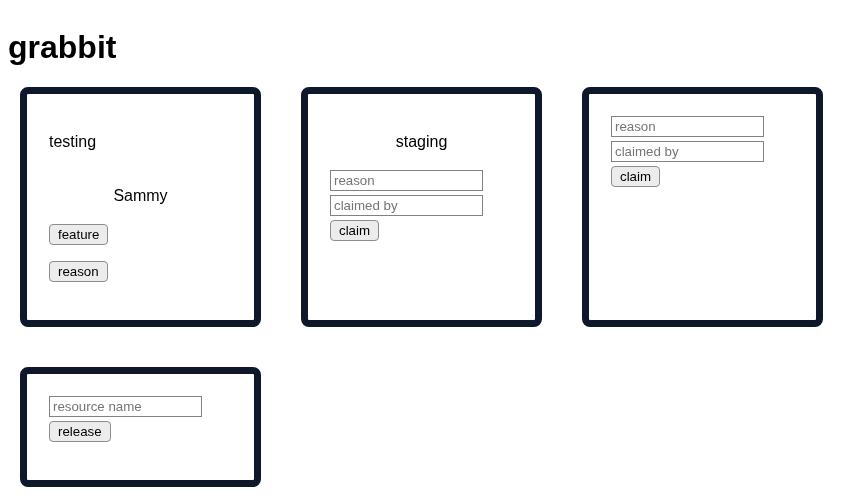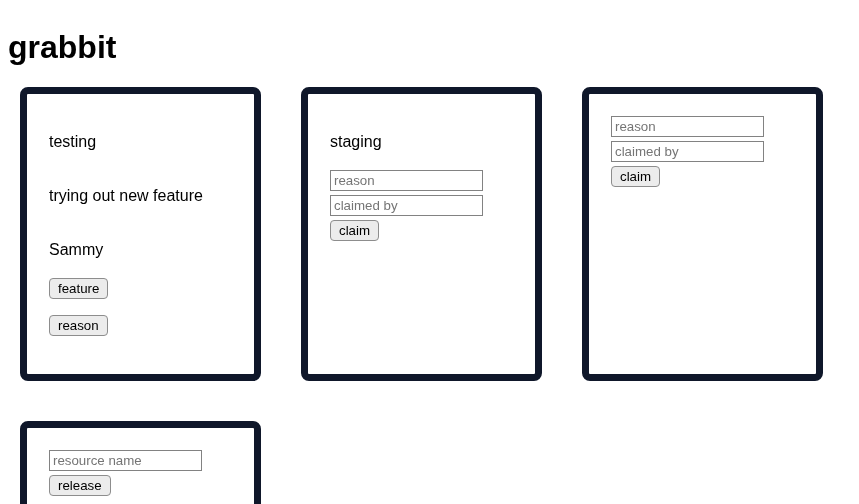--- a/index.html
+++ b/index.html
@@ -36,21 +36,21 @@
   .bottom-row {
     margin: 40px 12px 0 12px;
   }
   .card p {
     font-size: 16px;
     line-height: 19px;
     margin: 0;
   }
   .mt16 { margin-top: 16px !important; }
   .mb35 { margin-bottom: 35px !important; }
-  .mb19 { margin-bottom: 19px !important; }
+  .mb19 { margin-bottom: 19px !important; text-align: center; }
   .text-input {
     display: block;
     width: 153px;
     height: 21px;
     margin: 0 0 4px 0;
     padding: 1px 3px;
     border: 1px solid #828282;
     border-radius: 0;
     background: #ffffff;
     font-family: "Liberation Sans", sans-serif;
@@ -79,21 +79,20 @@
 </style>
 </head>
 <body>
 
 <h1 class="app-title">grabbit</h1>
 
 <div class="cards-row">
 
   <div class="card">
     <p class="mt16 mb35">testing</p>
-    <p class="mb35">trying out new feature</p>
     <p class="mb19">Sammy</p>
     <button class="btn">feature</button>
     <button class="btn">reason</button>
   </div>
 
   <div class="card">
     <p class="mt16 mb19">staging</p>
     <input class="text-input" type="text" placeholder="reason" style="">
     <input class="text-input" type="text" placeholder="claimed by" style="">
     <button class="btn">claim</button>

